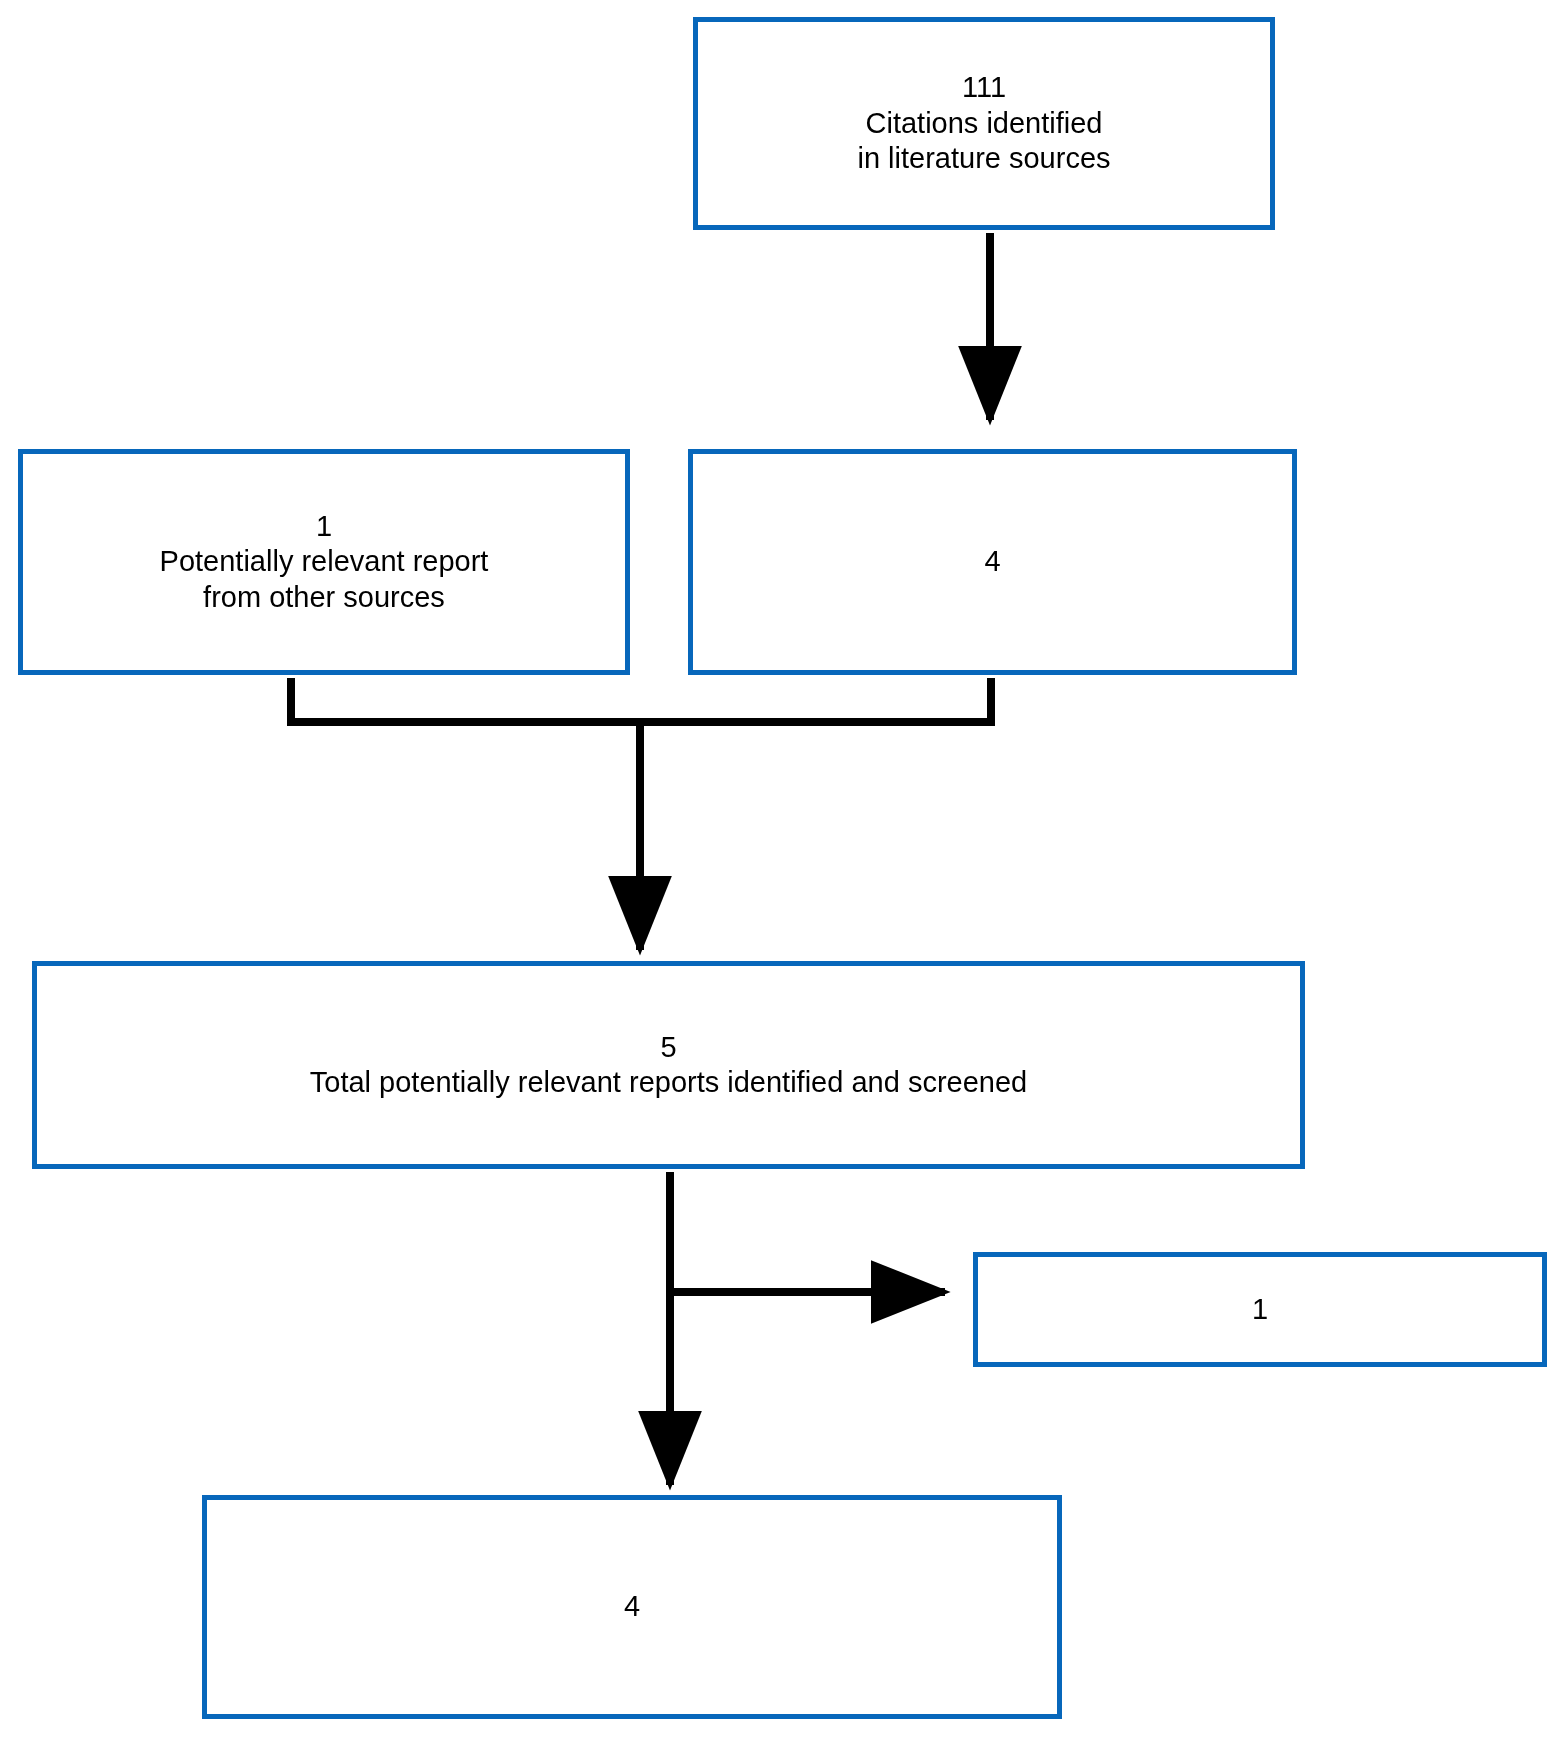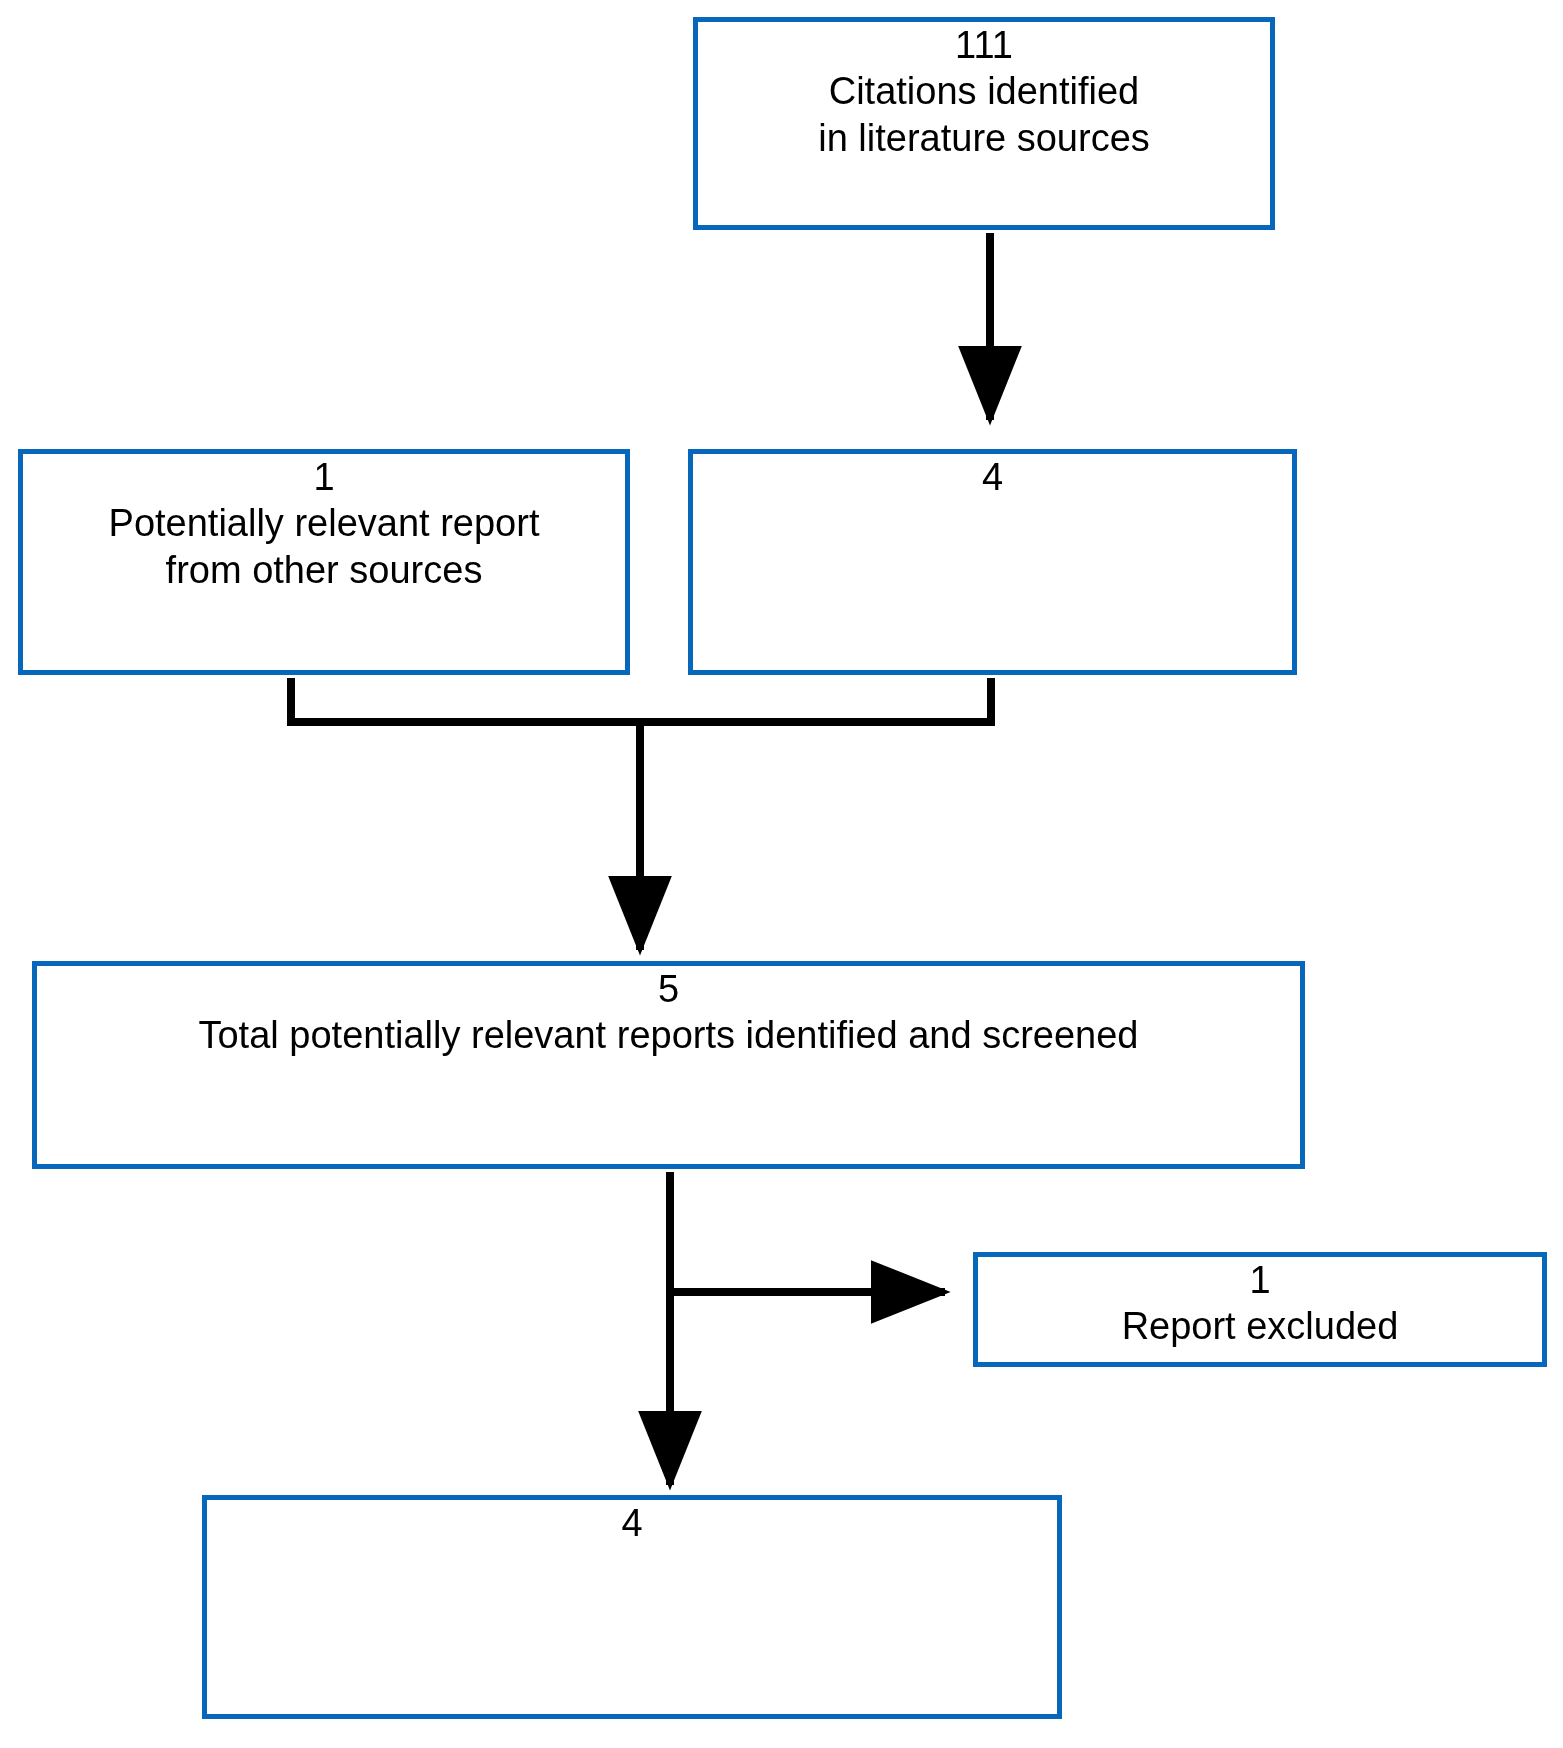--- a/index.html
+++ b/index.html
@@ -26,23 +26,24 @@
     pointer-events: none;
   }
   .node {
     position: absolute;
     box-sizing: border-box;
     border: 5px solid #0767bb;
     background: #ffffff;
     display: flex;
     flex-direction: column;
     align-items: center;
+    justify-content: center;
     text-align: center;
     color: #000000;
-    font-size: 38px;
+    font-size: 29px;
     line-height: 1.22;
     font-family: "Liberation Sans", sans-serif;
   }
   .node .count {
     display: block;
   }
   .node .label {
     display: block;
     white-space: pre-line;
   }
@@ -102,20 +103,19 @@
     <span class="count">4</span>
   </div>
 
   <div class="node" id="node-total-screened" style="border-color: rgb(7, 103, 187);">
     <span class="count">5</span>
     <span class="label">Total potentially relevant reports identified and screened</span>
   </div>
 
   <div class="node" id="node-excluded" style="border-color: rgb(7, 103, 187);">
     <span class="count">1</span>
-    <span class="label">Report excluded</span>
   </div>
 
   <div class="node" id="node-included" style="border-color: rgb(7, 103, 187);">
     <span class="count">4</span>
   </div>
 
 </div>
 
 </body></html>

